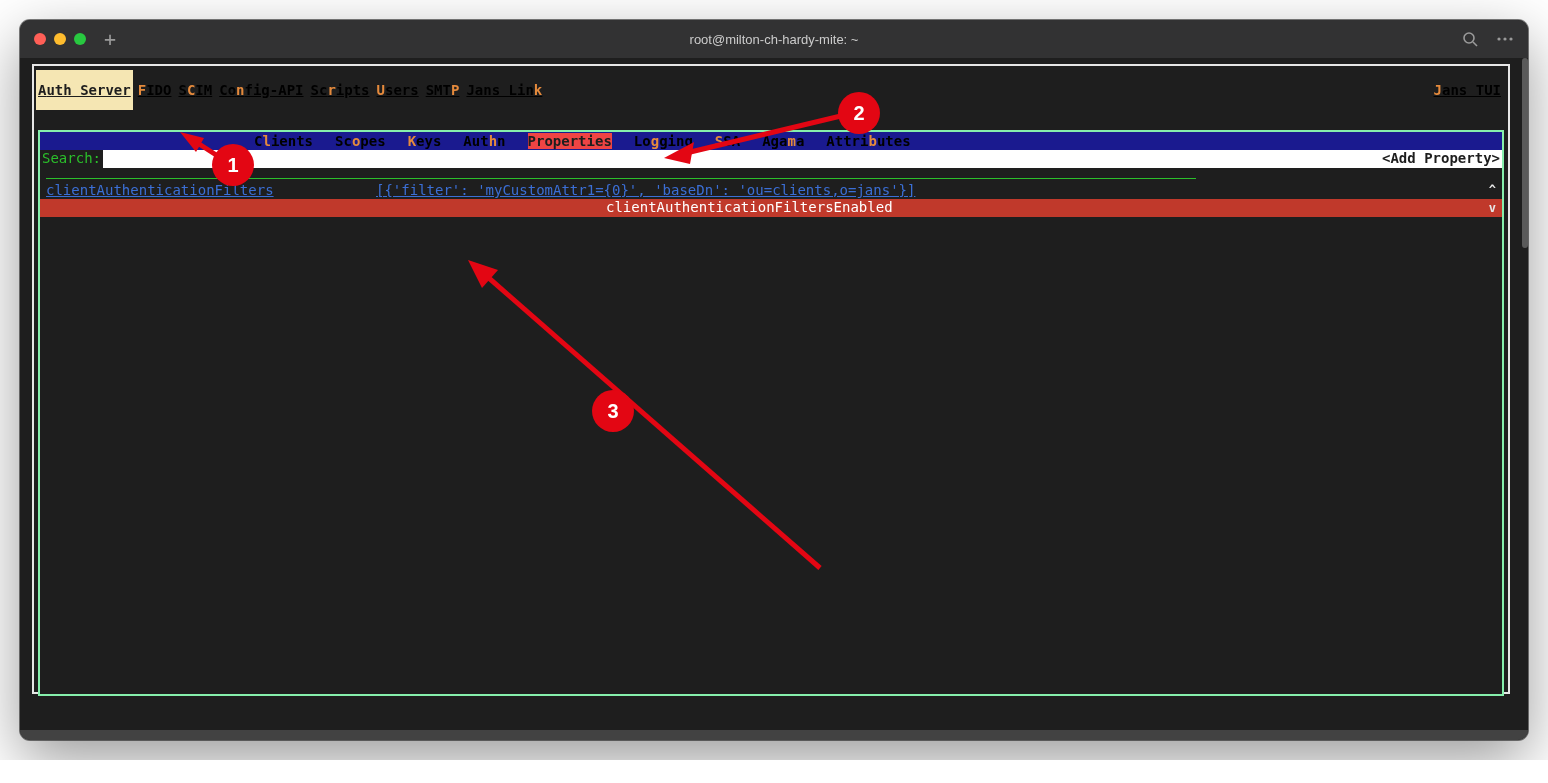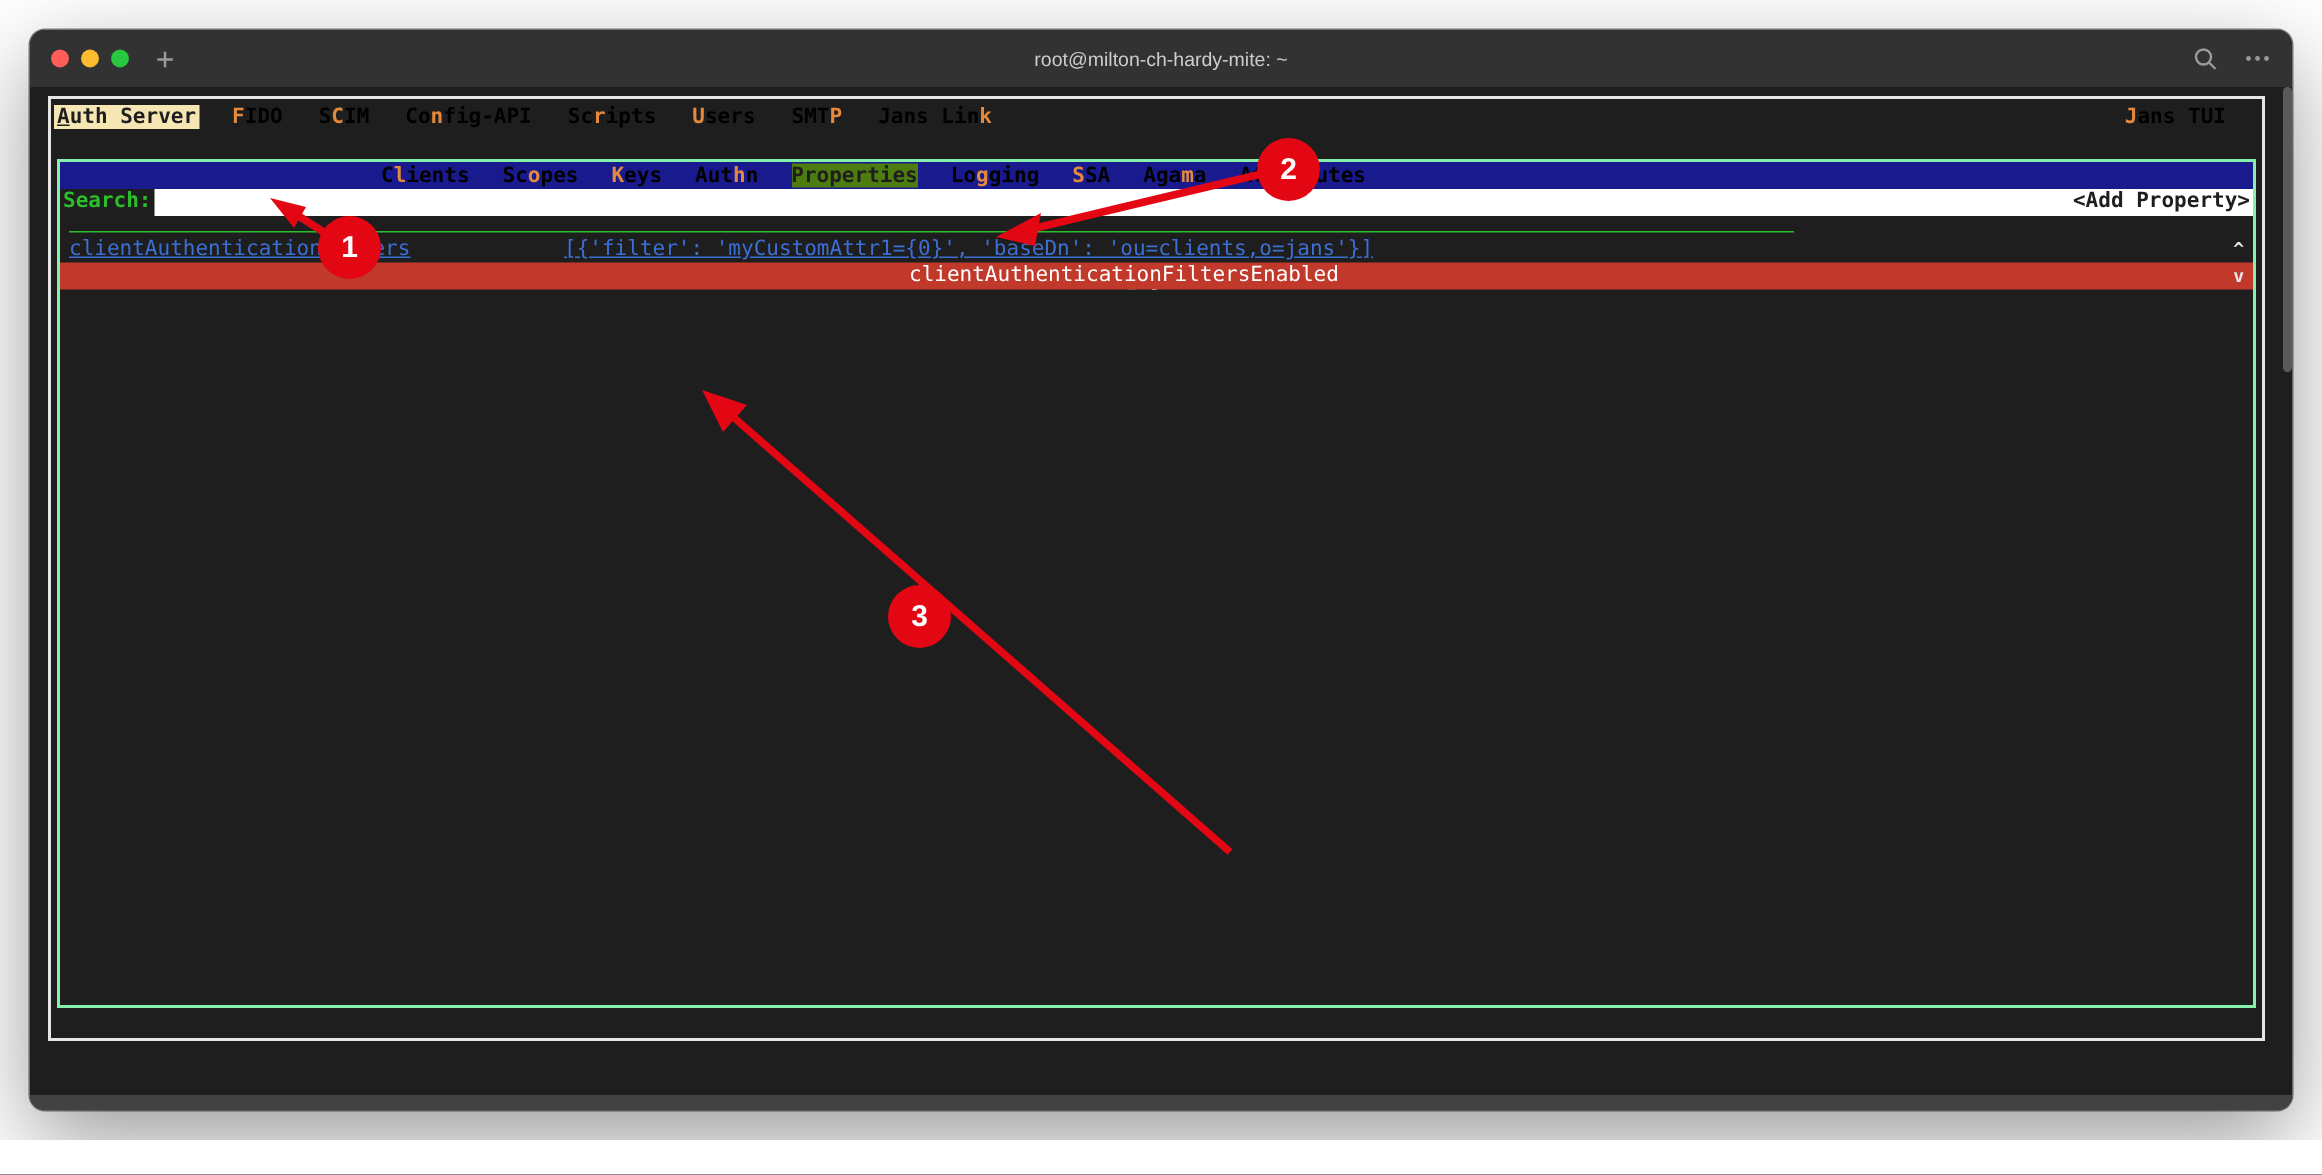--- a/index.html
+++ b/index.html
@@ -21,37 +21,37 @@
 .plus { color:#9a9a9a; font-size:20px; margin-left:18px; font-weight:300; cursor:pointer; }
 .title { position:absolute; left:0; right:0; text-align:center; color:#ccc; font-size:13px; pointer-events:none; font-family:-apple-system,sans-serif; }
 .titlebar-right { margin-left:auto; display:flex; gap:18px; align-items:center; color:#9a9a9a; }
 .search-ico svg, .more-ico svg { display:block; }
 .scrollbar-thumb { position:absolute; top:38px; right:0; width:6px; height:190px; background:#5a5a5a; border-radius:3px; }
 .bottom-scroll { position:absolute; left:0; right:0; bottom:0; height:10px; background:#424242; }
 
 .frame { border:2px solid #e6e6e6; margin:6px; padding:0; position:absolute; top:38px; left:6px; right:12px; height:630px; }
 .menubar { display:flex; padding:4px 2px 2px 2px; background:#1e1e1e; font-weight:bold; justify-content:space-between; }
 .menu-left { display:flex; }
-.menu-item { padding:0 2px; margin-right:20px; white-space:nowrap; cursor:pointer; }
+.menu-item { padding:12px 2px; margin-right:3px; white-space:nowrap; cursor:pointer;text-decoration:underline; }
 .menu-item.sel { background:#f5e6b3; color:#1e1e1e; }
 .hot { color:#e58a3c; }
 .menu-item.sel .hot { color:#1e1e1e; text-decoration:underline; }
 .brand .hot { color:#e58a3c; }
 
 .innerbox { border:2px solid #86efac; margin:18px 4px 4px 4px; height:566px; position:relative; background:#1e1e1e; overflow:hidden; }
 
 .tabbar { background:#1a1a8f; display:flex; padding:0 4px; height:18px; align-items:center; font-weight:bold; }
 .tabbar-spacer { width:210px; }
 .tab { margin-right:22px; cursor:pointer; white-space:nowrap; }
 .tab .hot { color:#e58a3c; }
-.tab.sel { background:#4d7c0f; color:#1e1e1e; }
+.tab.sel { background:#ef4444; color:#1e1e1e; }
 .tab.sel .hot { color:#1e1e1e; }
 
 .searchrow { display:flex; height:18px; align-items:stretch; }
-.searchlabel { color:#2bbf2b; padding:0 2px; font-weight:bold; }
+.searchlabel { color:#2bbf2b; padding:0 2px; font-weight:normal; }
 .searchinput { flex:1; background:#fff; border:none; font:inherit; padding:0 2px; outline:none; }
 .addprop { background:#fff; color:#1e1e1e; padding:0 2px; font-weight:bold; cursor:pointer; }
 
 .headers { display:flex; color:#2bbf2b; padding:2px 6px 0 6px; }
 .colname { width:330px; }
 .colval { flex:1; }
 
 .divider { border-top:1px solid #2bbf2b; margin:10px 6px 0 6px; width:1150px; }
 
 .rows { margin-top:2px; position:relative; }

